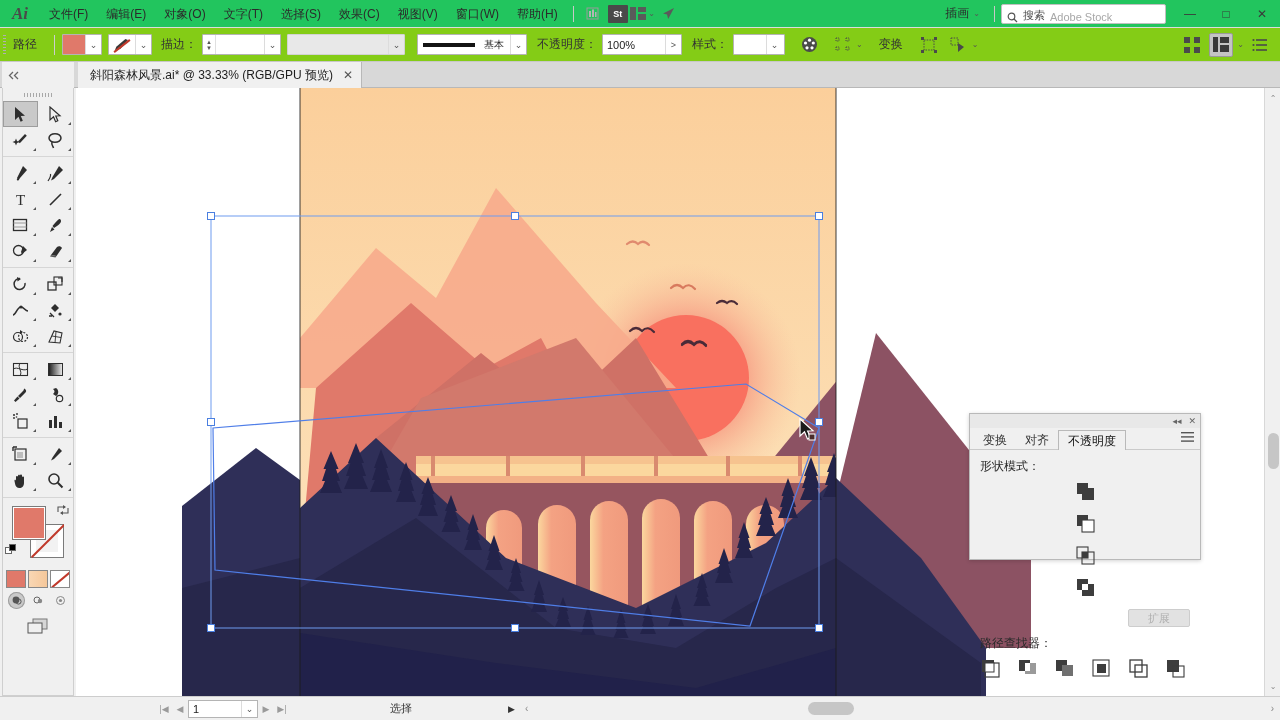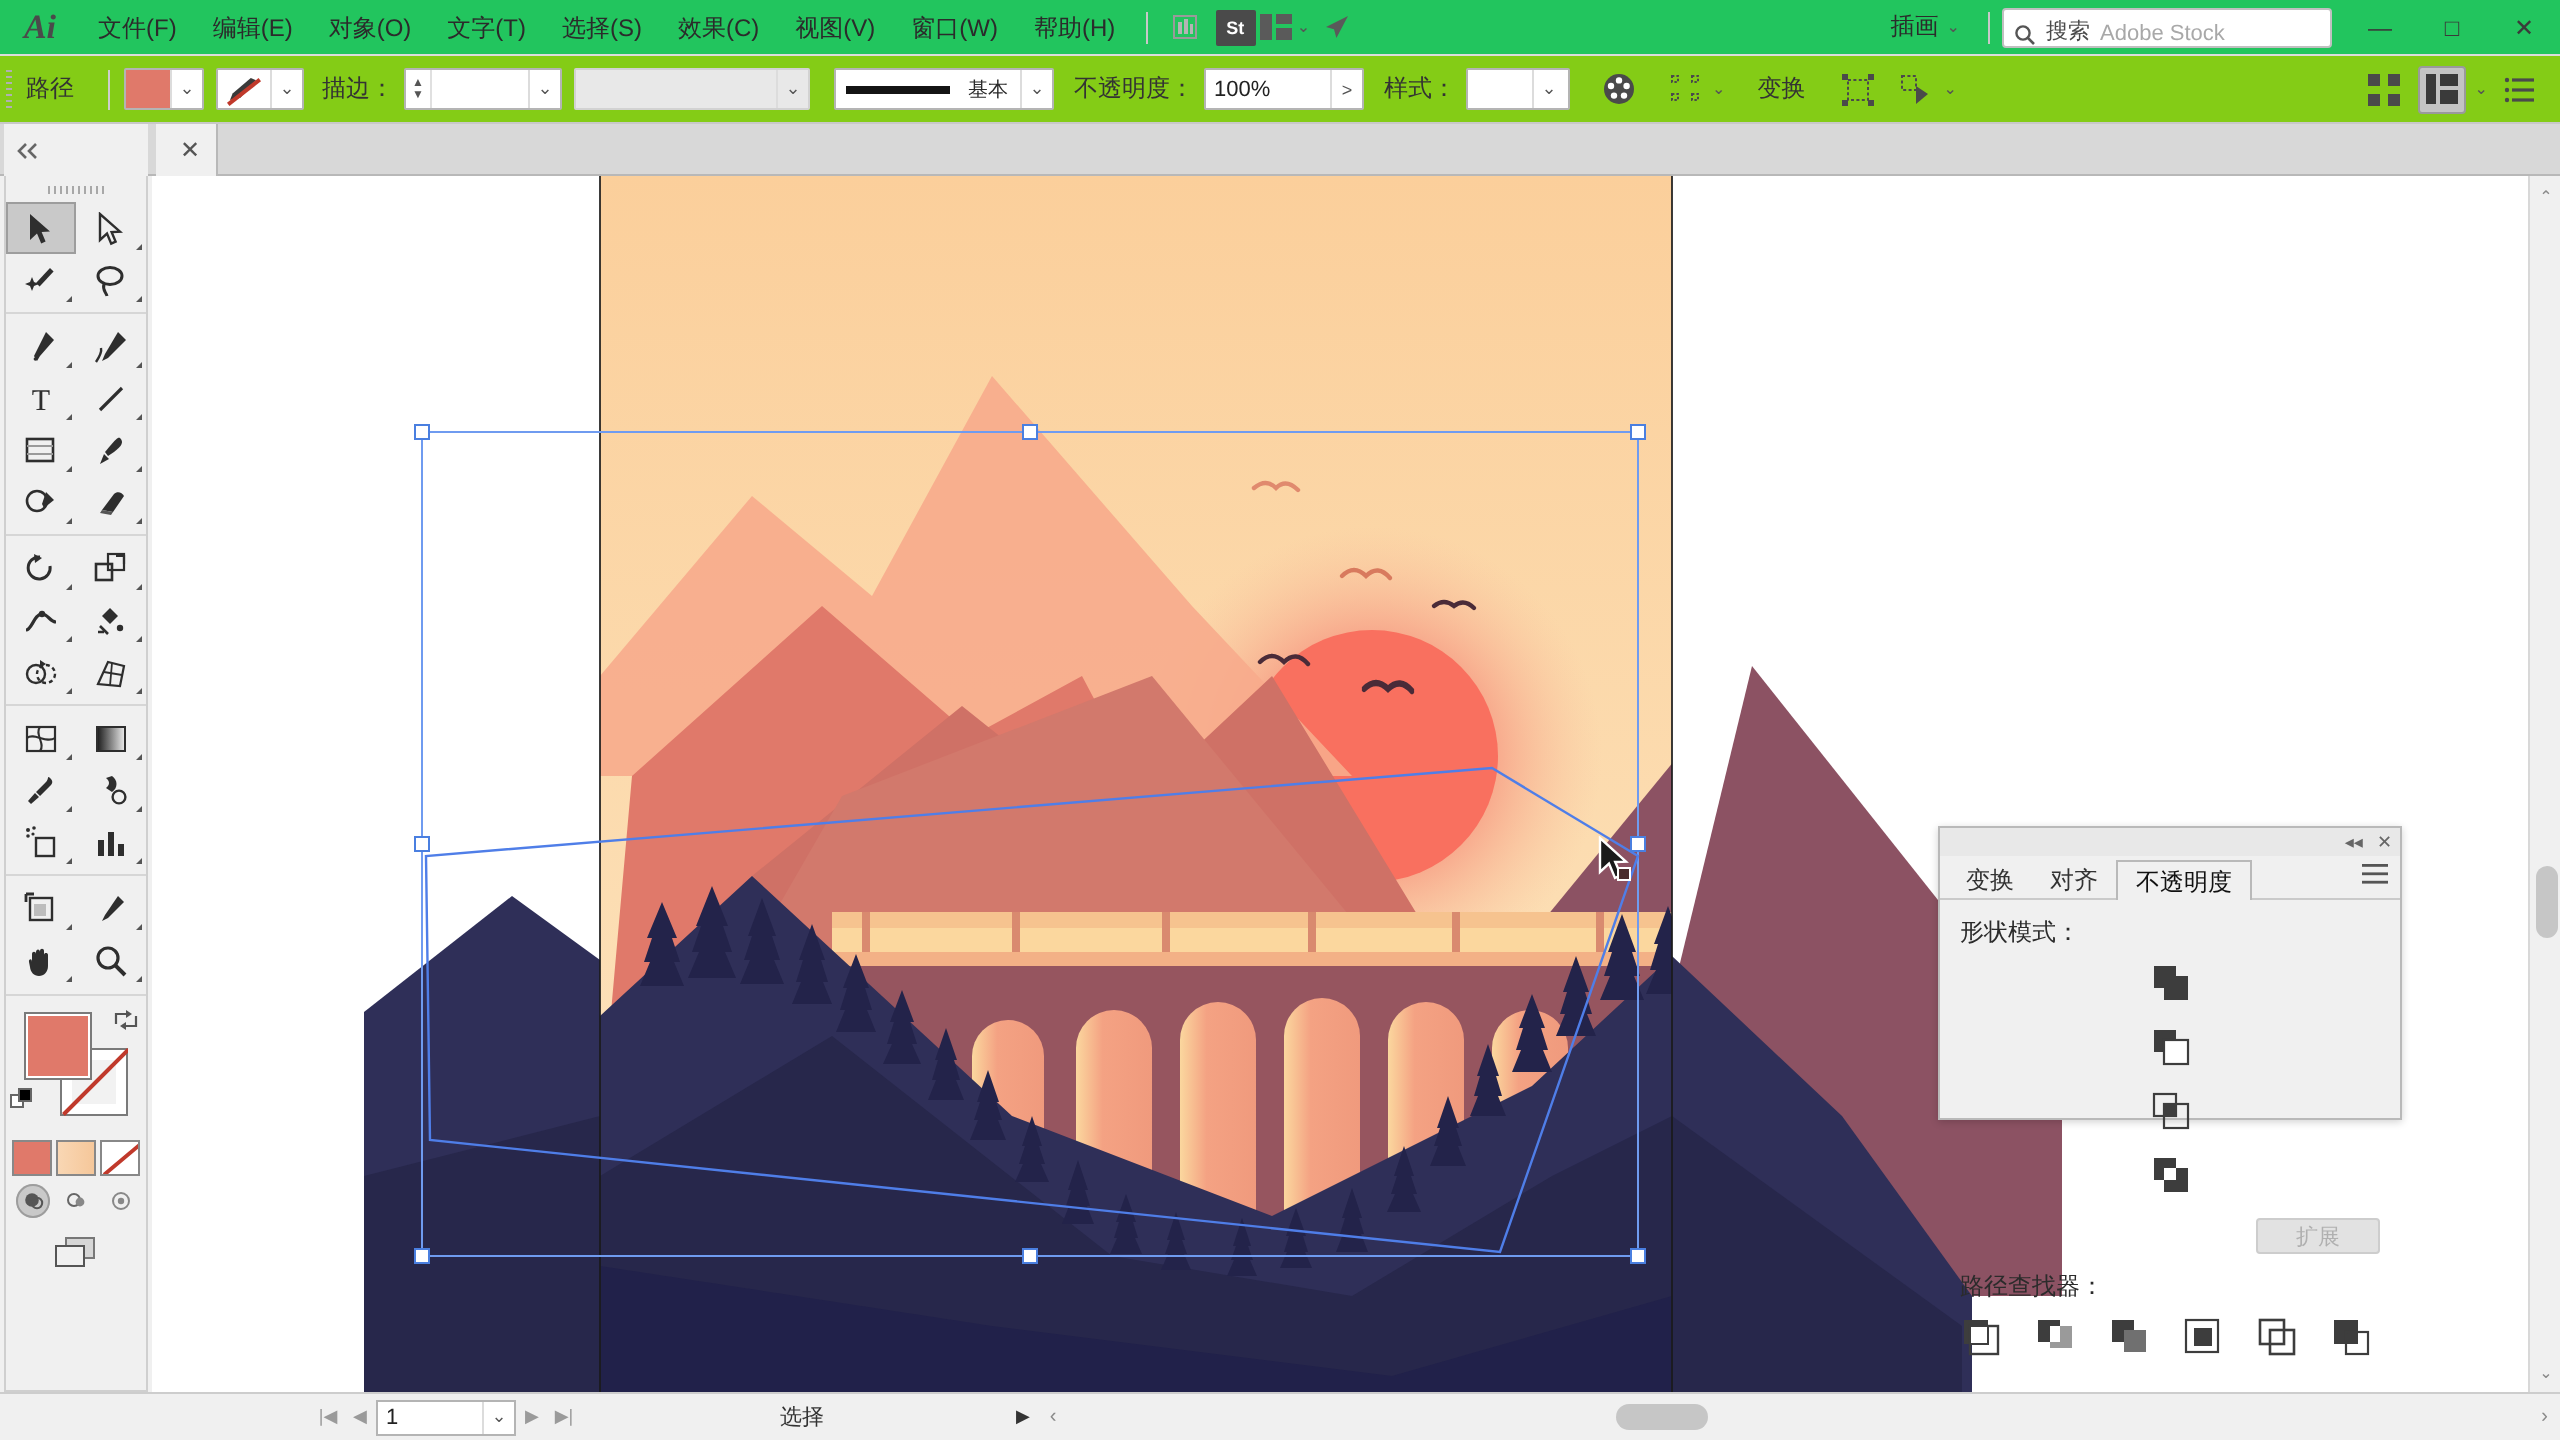--- a/index.html
+++ b/index.html
@@ -463,20 +463,21 @@
   </div>
 
   <div class="tabbar">
     <div class="lp-collapse">
       <svg width="12" height="9" viewBox="0 0 12 9">
           <path d="M5 1 L1.5 4.5 L5 8" fill="none" stroke="#666" stroke-width="1.3"></path>
           <path d="M10 1 L6.5 4.5 L10 8" fill="none" stroke="#666" stroke-width="1.3"></path>
         </svg>
     </div>
     <div class="doctab">
+      <span class="doctab-title">斜阳森林风景.ai* @ 33.33% (RGB/GPU 预览)</span>
       <span class="doctab-close">✕</span>
     </div>
   </div>
 
   <div class="toolbar">
     <div class="tb-grip">
         <i></i>
       </div>
     <div class="tb-grid">
 

